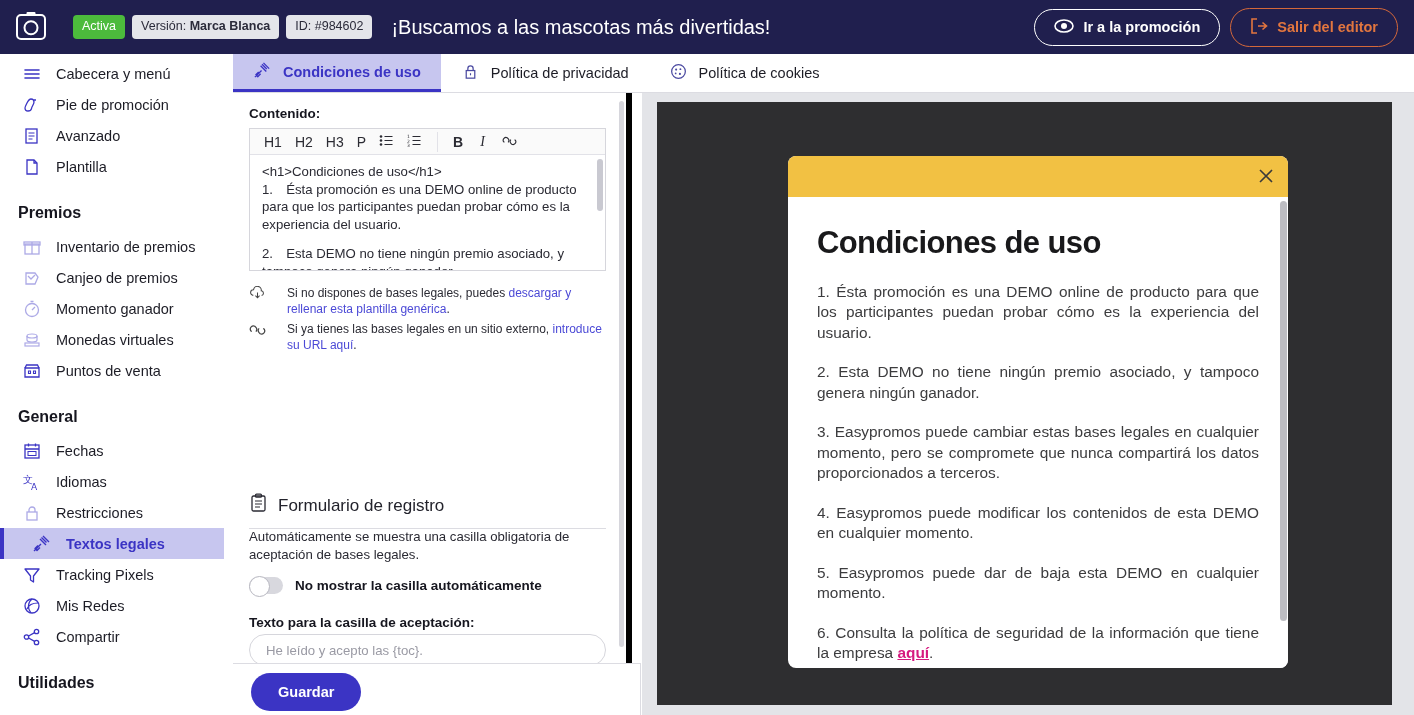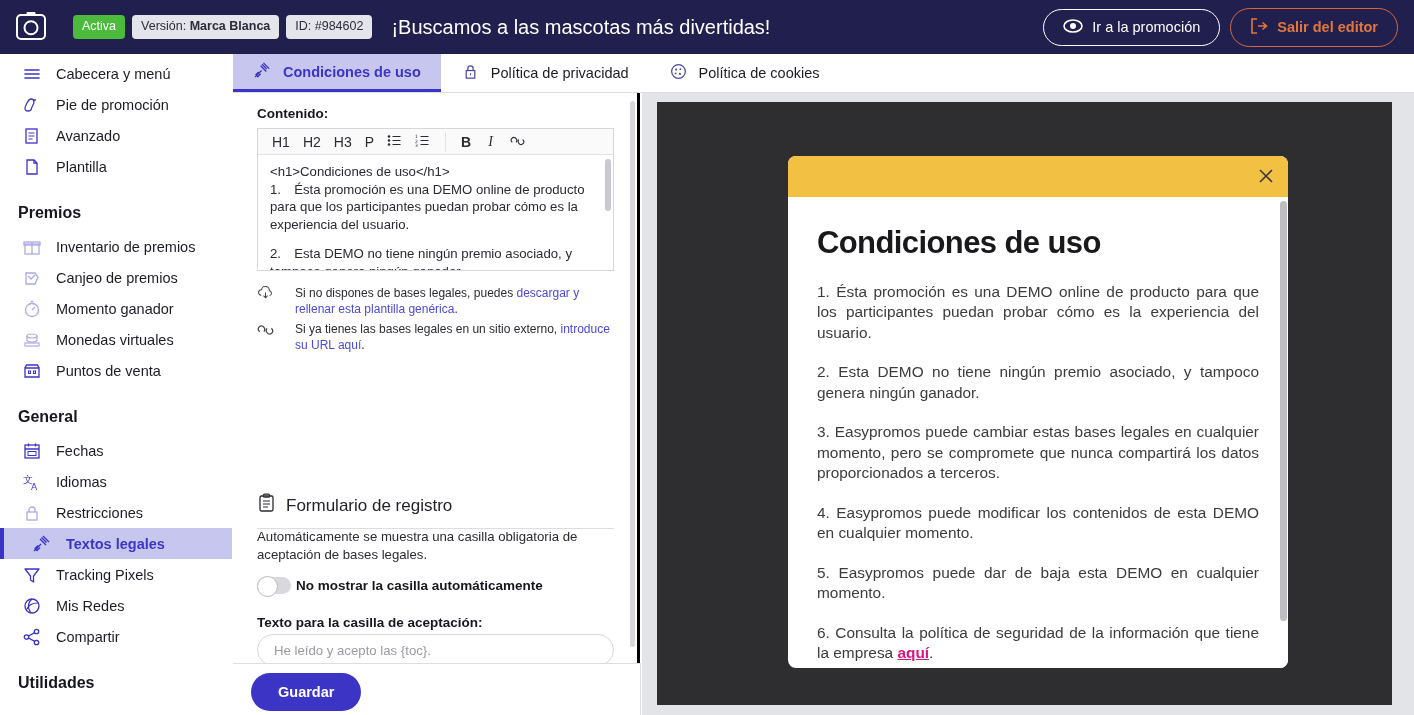--- a/index.html
+++ b/index.html
@@ -40,21 +40,21 @@
     white-space: nowrap;
   }
   .pill b { font-weight: bold; }
   .promo-title {
     color: #ffffff; font-size: 20px; margin-left: 12px; white-space: nowrap;
   }
   .top-actions { margin-left: auto; display: flex; align-items: center; gap: 10px; }
   .btn-ghost {
     display: flex; align-items: center; gap: 9px;
     border: 1.5px solid #ffffff; border-radius: 22px;
-    color: #ffffff; font-size: 14.5px; font-weight: normal;
+    color: #ffffff; font-size: 14.5px; font-weight: bold;
     padding: 9px 19px; background: transparent; cursor: pointer;
     white-space: nowrap;
   }
   .btn-exit {
     display: flex; align-items: center; gap: 9px;
     border: 1.5px solid #d4683a; border-radius: 22px;
     color: #e2763f; font-size: 14.5px; font-weight: bold;
     padding: 9px 19px; background: transparent; cursor: pointer;
     white-space: nowrap;
   }
@@ -100,22 +100,22 @@
     display: flex; align-items: center; gap: 11px;
     padding: 0 20px; font-size: 14.5px; color: #1c1c25; cursor: pointer;
   }
   .tab.active {
     background: #c7c6ef; color: #3b34c4; font-weight: bold;
     border-bottom: 3px solid #3b34c4;
   }
 
   
   .editpanel {
-    position: absolute; left: 232px; top: 93px; width: 408px; height: 570px;
-    background: #ffffff; border-right: 3px solid #000000; overflow: hidden;
+    position: absolute; left: 224px; top: 93px; width: 408px; height: 570px;
+    background: #ffffff; border-right: 6px solid #000000; overflow: hidden;
   }
   .lbl-bold { font-size: 13.5px; font-weight: bold; color: #16161f; }
   .content-label { position: absolute; left: 25px; top: 13px; }
   .editor-box {
     position: absolute; left: 25px; top: 35px; width: 357px; height: 143px;
     border: 1px solid #d6d6dc; background: #ffffff; overflow: hidden;
   }
   .editor-toolbar {
     height: 26px; background: #fafafa; border-bottom: 1px solid #e2e2e8;
     display: flex; align-items: center; padding: 0 9px; gap: 3px;
@@ -144,21 +144,21 @@
     position: absolute; left: 25px; top: 400px; width: 357px;
     display: flex; align-items: center; gap: 10px;
     font-size: 17px; color: #23232c; padding-bottom: 10px;
     border-bottom: 1px solid #dcdce2;
   }
   .section-desc {
     position: absolute; left: 25px; top: 435px; width: 348px;
     font-size: 13.2px; color: #2a2a33; line-height: 1.35;
   }
   .toggle-row {
-    position: absolute; left: 25px; top: 484px; display: flex; align-items: center; gap: 5px;
+    position: absolute; left: 25px; top: 484px; display: flex; align-items: center; gap: 12px;
   }
   .toggle {
     width: 34px; height: 17px; background: #d8d8de; border-radius: 9px;
     position: relative; cursor: pointer;
   }
   .toggle::after {
     content: ""; position: absolute; left: 0px; top: -1px;
     width: 19px; height: 19px; background: #ffffff;
     border: 1px solid #b7b7c0; border-radius: 50%;
   }

